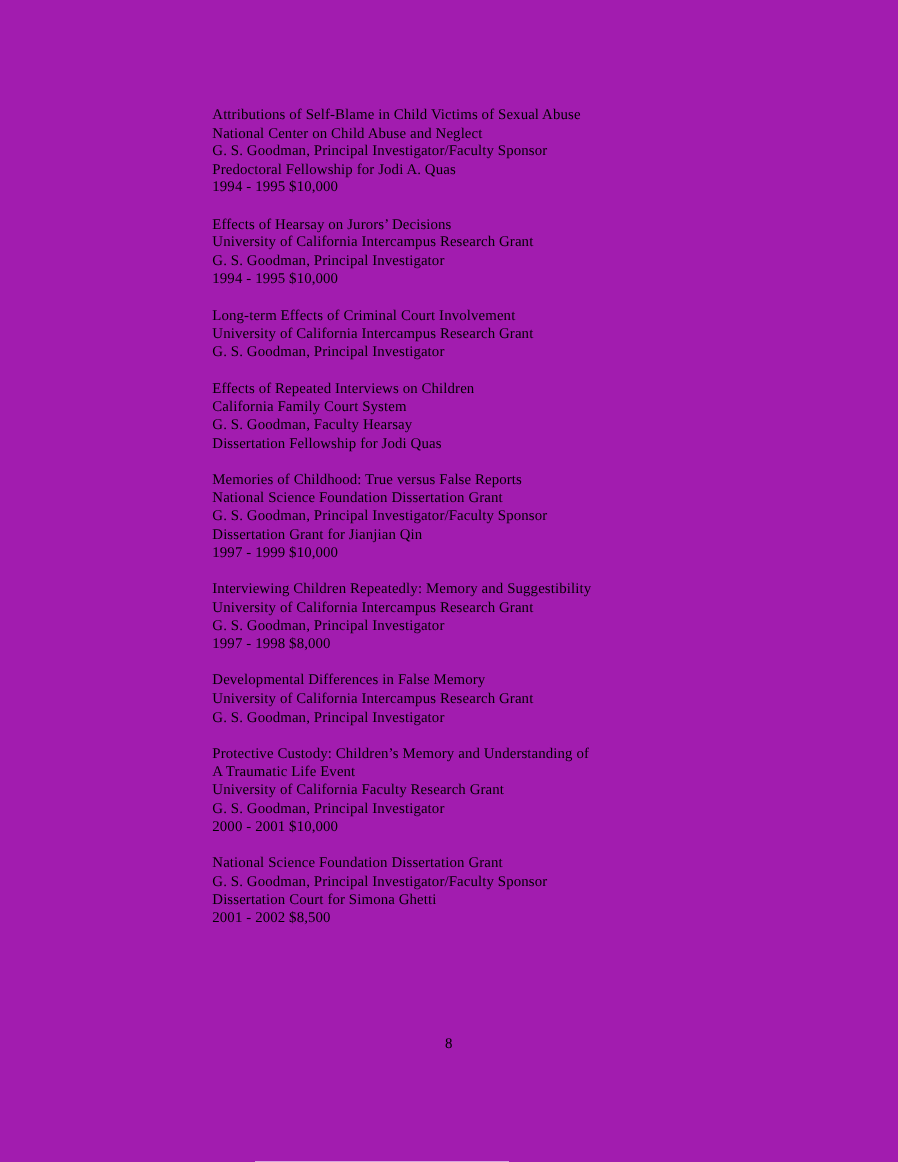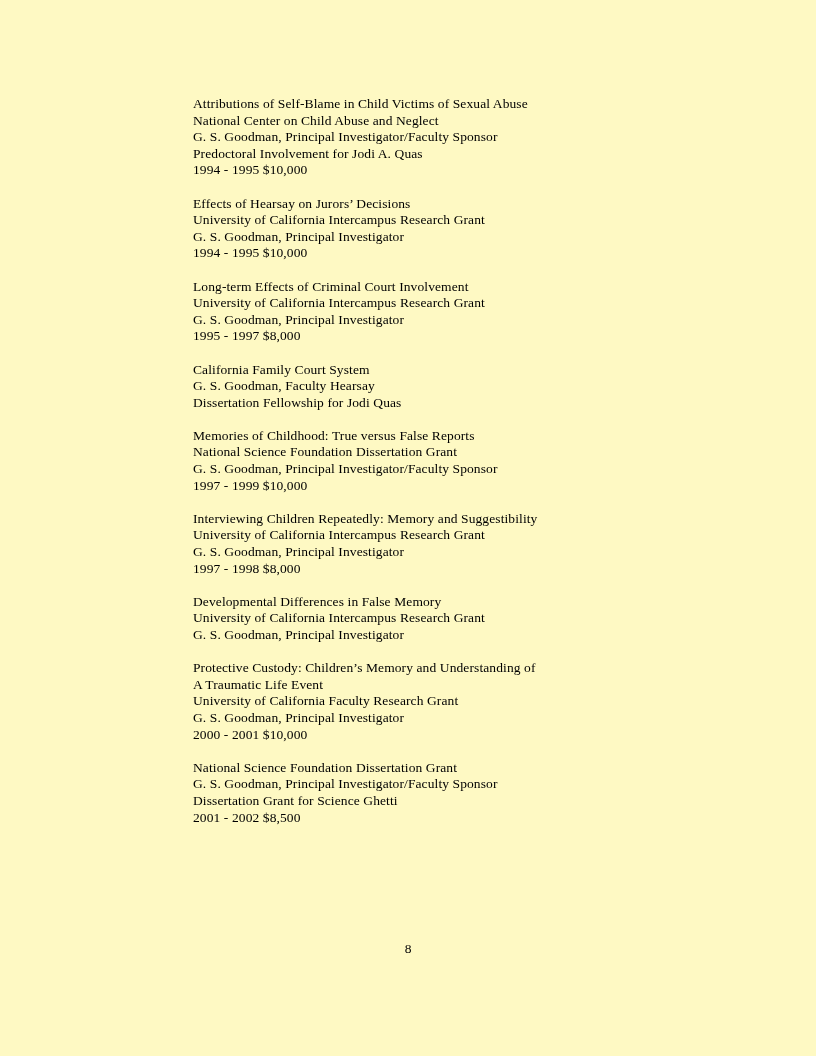--- a/index.html
+++ b/index.html
@@ -5,21 +5,21 @@
   * { margin: 0; padding: 0; box-sizing: border-box; }
 
   html, body {
     background: #ffffff;
   }
 
   .page {
     position: relative;
     width: 816px;
     height: 1056px;
-    background: #fef9c3;
+    background: #a21caf;
     font-family: "Liberation Serif", "DejaVu Serif", serif;
     color: #000000;
     overflow: hidden;
   }
 
   .grants-list {
     position: absolute;
     left: 193px;
     top: 96px;
     width: 440px;
@@ -51,48 +51,49 @@
 <body>
 
 <div class="page">
 
   <div class="grants-list">
 
     <div class="grant">
       <span>Attributions of Self-Blame in Child Victims of Sexual Abuse</span>
       <span>National Center on Child Abuse and Neglect</span>
       <span>G. S. Goodman, Principal Investigator/Faculty Sponsor</span>
-      <span>Predoctoral Involvement for Jodi A. Quas</span>
+      <span>Predoctoral Fellowship for Jodi A. Quas</span>
       <span>1994 - 1995 $10,000</span>
     </div>
 
     <div class="grant">
       <span>Effects of Hearsay on Jurors’ Decisions</span>
       <span>University of California Intercampus Research Grant</span>
       <span>G. S. Goodman, Principal Investigator</span>
       <span>1994 - 1995 $10,000</span>
     </div>
 
     <div class="grant">
       <span>Long-term Effects of Criminal Court Involvement</span>
       <span>University of California Intercampus Research Grant</span>
       <span>G. S. Goodman, Principal Investigator</span>
-      <span>1995 - 1997 $8,000</span>
     </div>
 
     <div class="grant">
+      <span>Effects of Repeated Interviews on Children</span>
       <span>California Family Court System</span>
       <span>G. S. Goodman, Faculty Hearsay</span>
       <span>Dissertation Fellowship for Jodi Quas</span>
     </div>
 
     <div class="grant">
       <span>Memories of Childhood: True versus False Reports</span>
       <span>National Science Foundation Dissertation Grant</span>
       <span>G. S. Goodman, Principal Investigator/Faculty Sponsor</span>
+      <span>Dissertation Grant for Jianjian Qin</span>
       <span>1997 - 1999 $10,000</span>
     </div>
 
     <div class="grant">
       <span>Interviewing Children Repeatedly: Memory and Suggestibility</span>
       <span>University of California Intercampus Research Grant</span>
       <span>G. S. Goodman, Principal Investigator</span>
       <span>1997 - 1998 $8,000</span>
     </div>
 
@@ -106,21 +107,21 @@
       <span>Protective Custody: Children’s Memory and Understanding of</span>
       <span>A Traumatic Life Event</span>
       <span>University of California Faculty Research Grant</span>
       <span>G. S. Goodman, Principal Investigator</span>
       <span>2000 - 2001 $10,000</span>
     </div>
 
     <div class="grant">
       <span>National Science Foundation Dissertation Grant</span>
       <span>G. S. Goodman, Principal Investigator/Faculty Sponsor</span>
-      <span>Dissertation Grant for Science Ghetti</span>
+      <span>Dissertation Court for Simona Ghetti</span>
       <span>2001 - 2002 $8,500</span>
     </div>
 
   </div>
 
   <div class="page-number">8</div>
 
 </div>
 
 </body></html>

